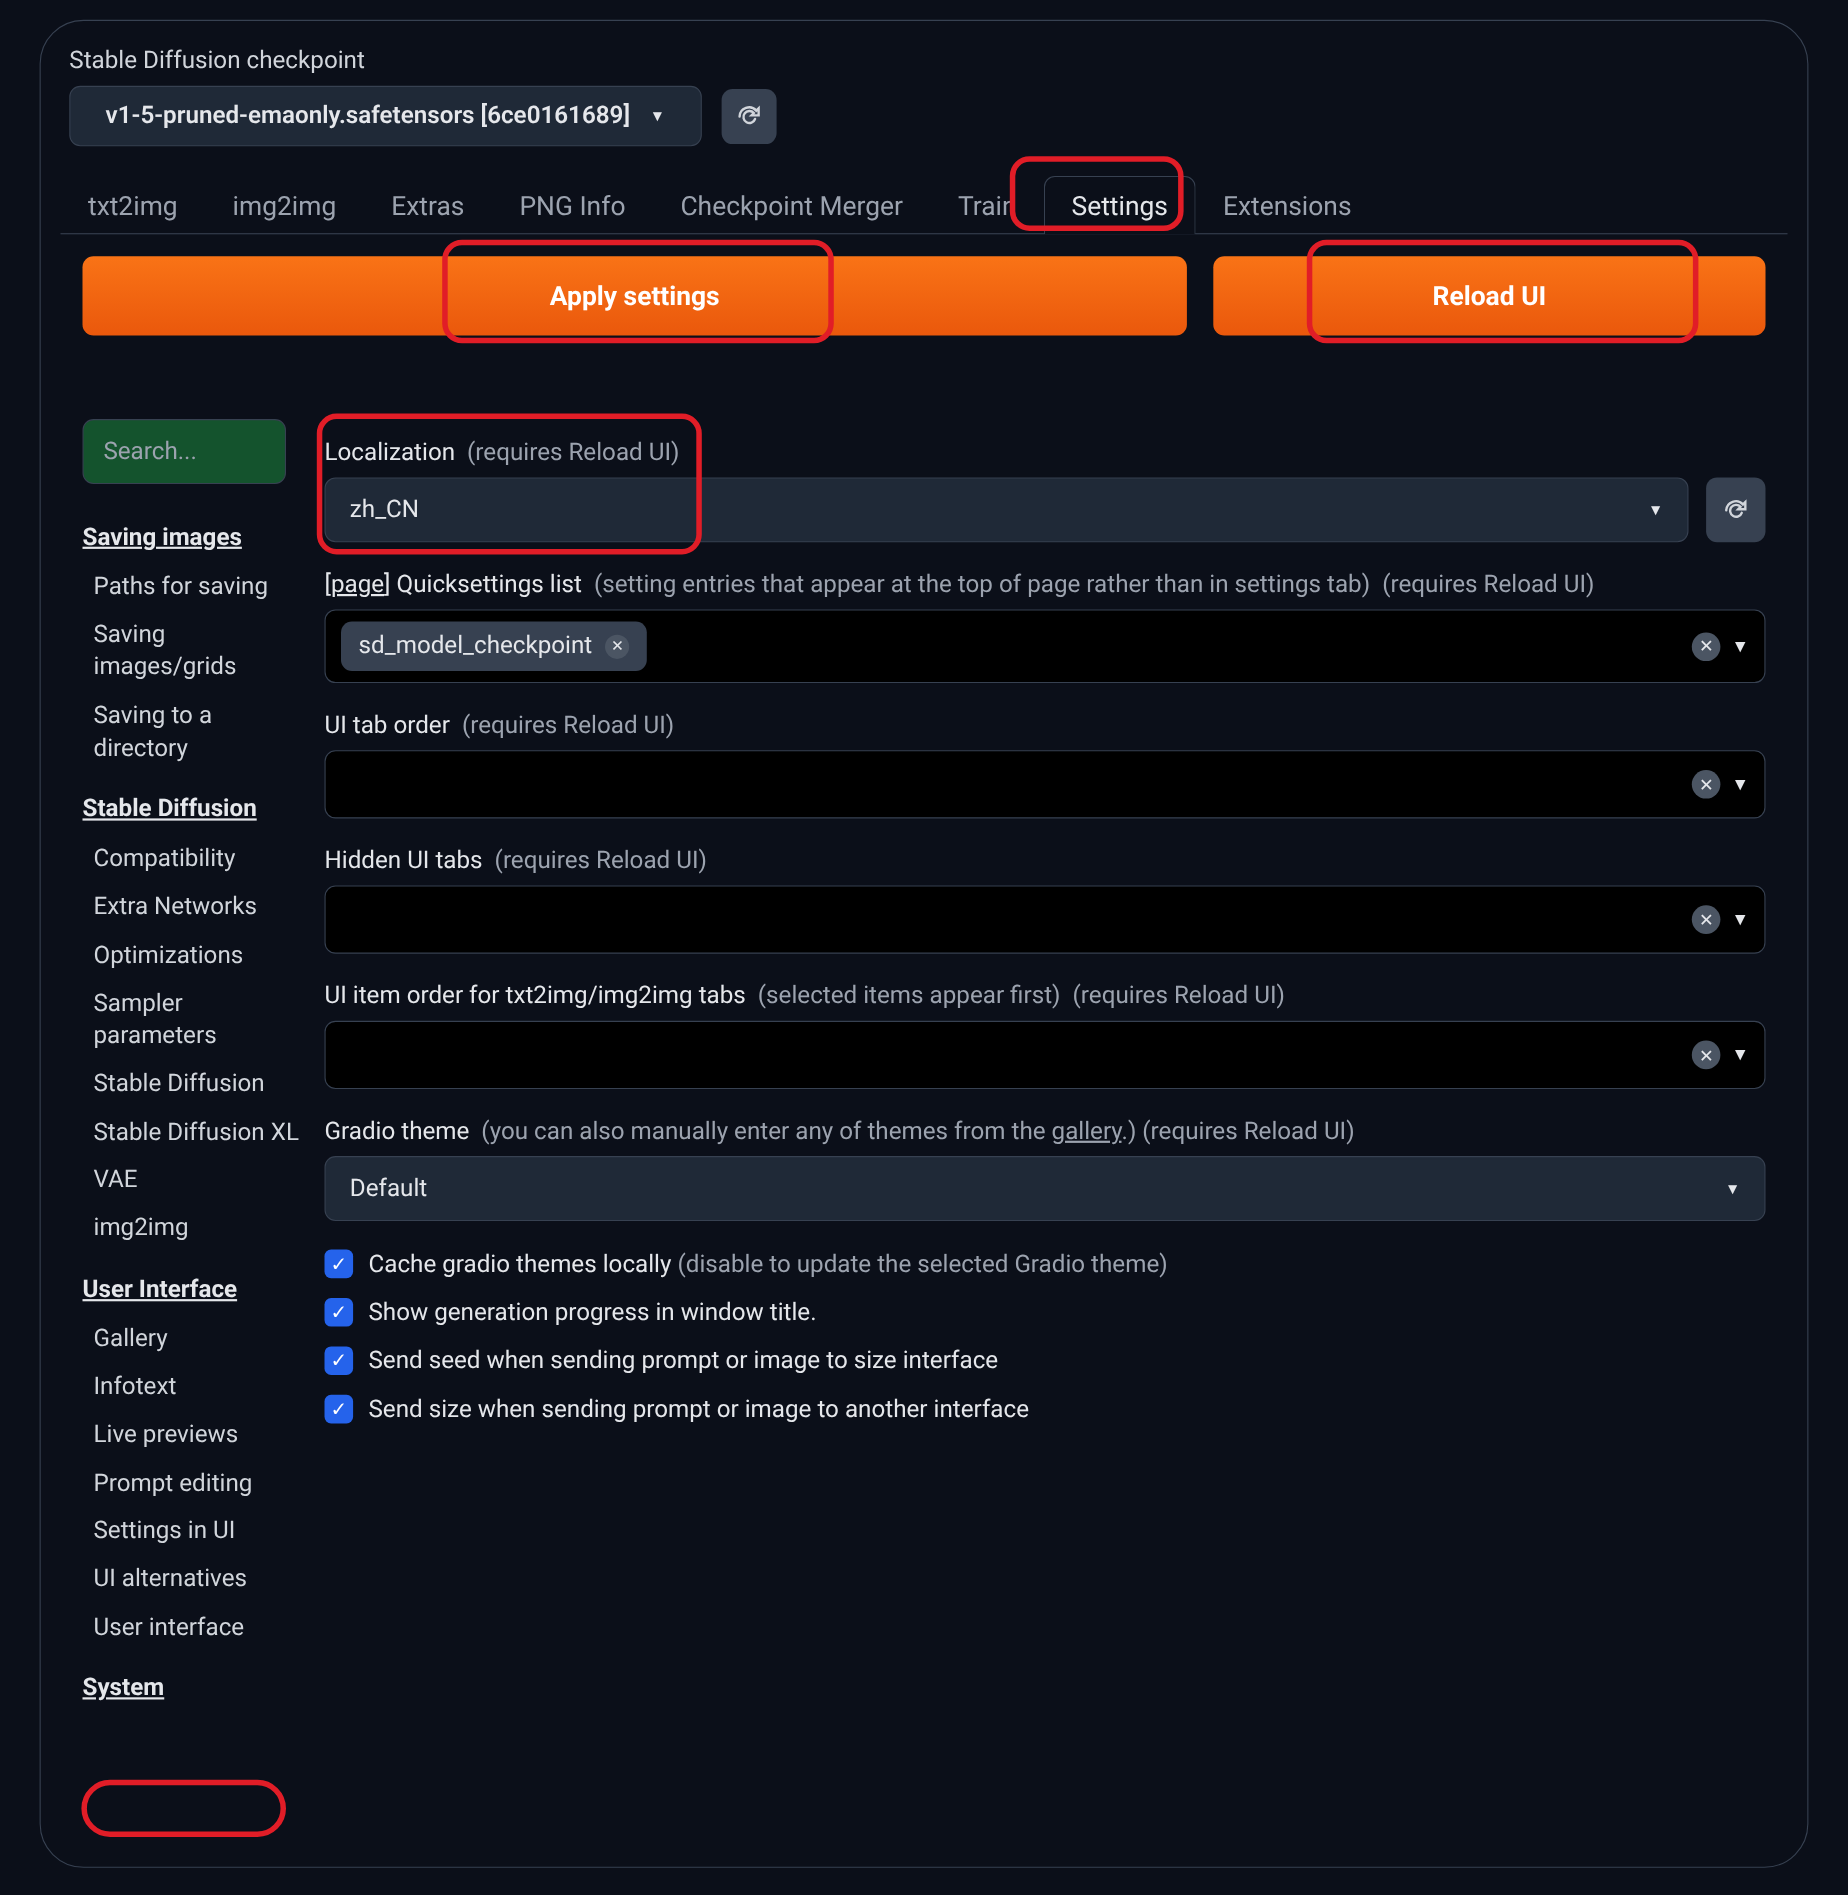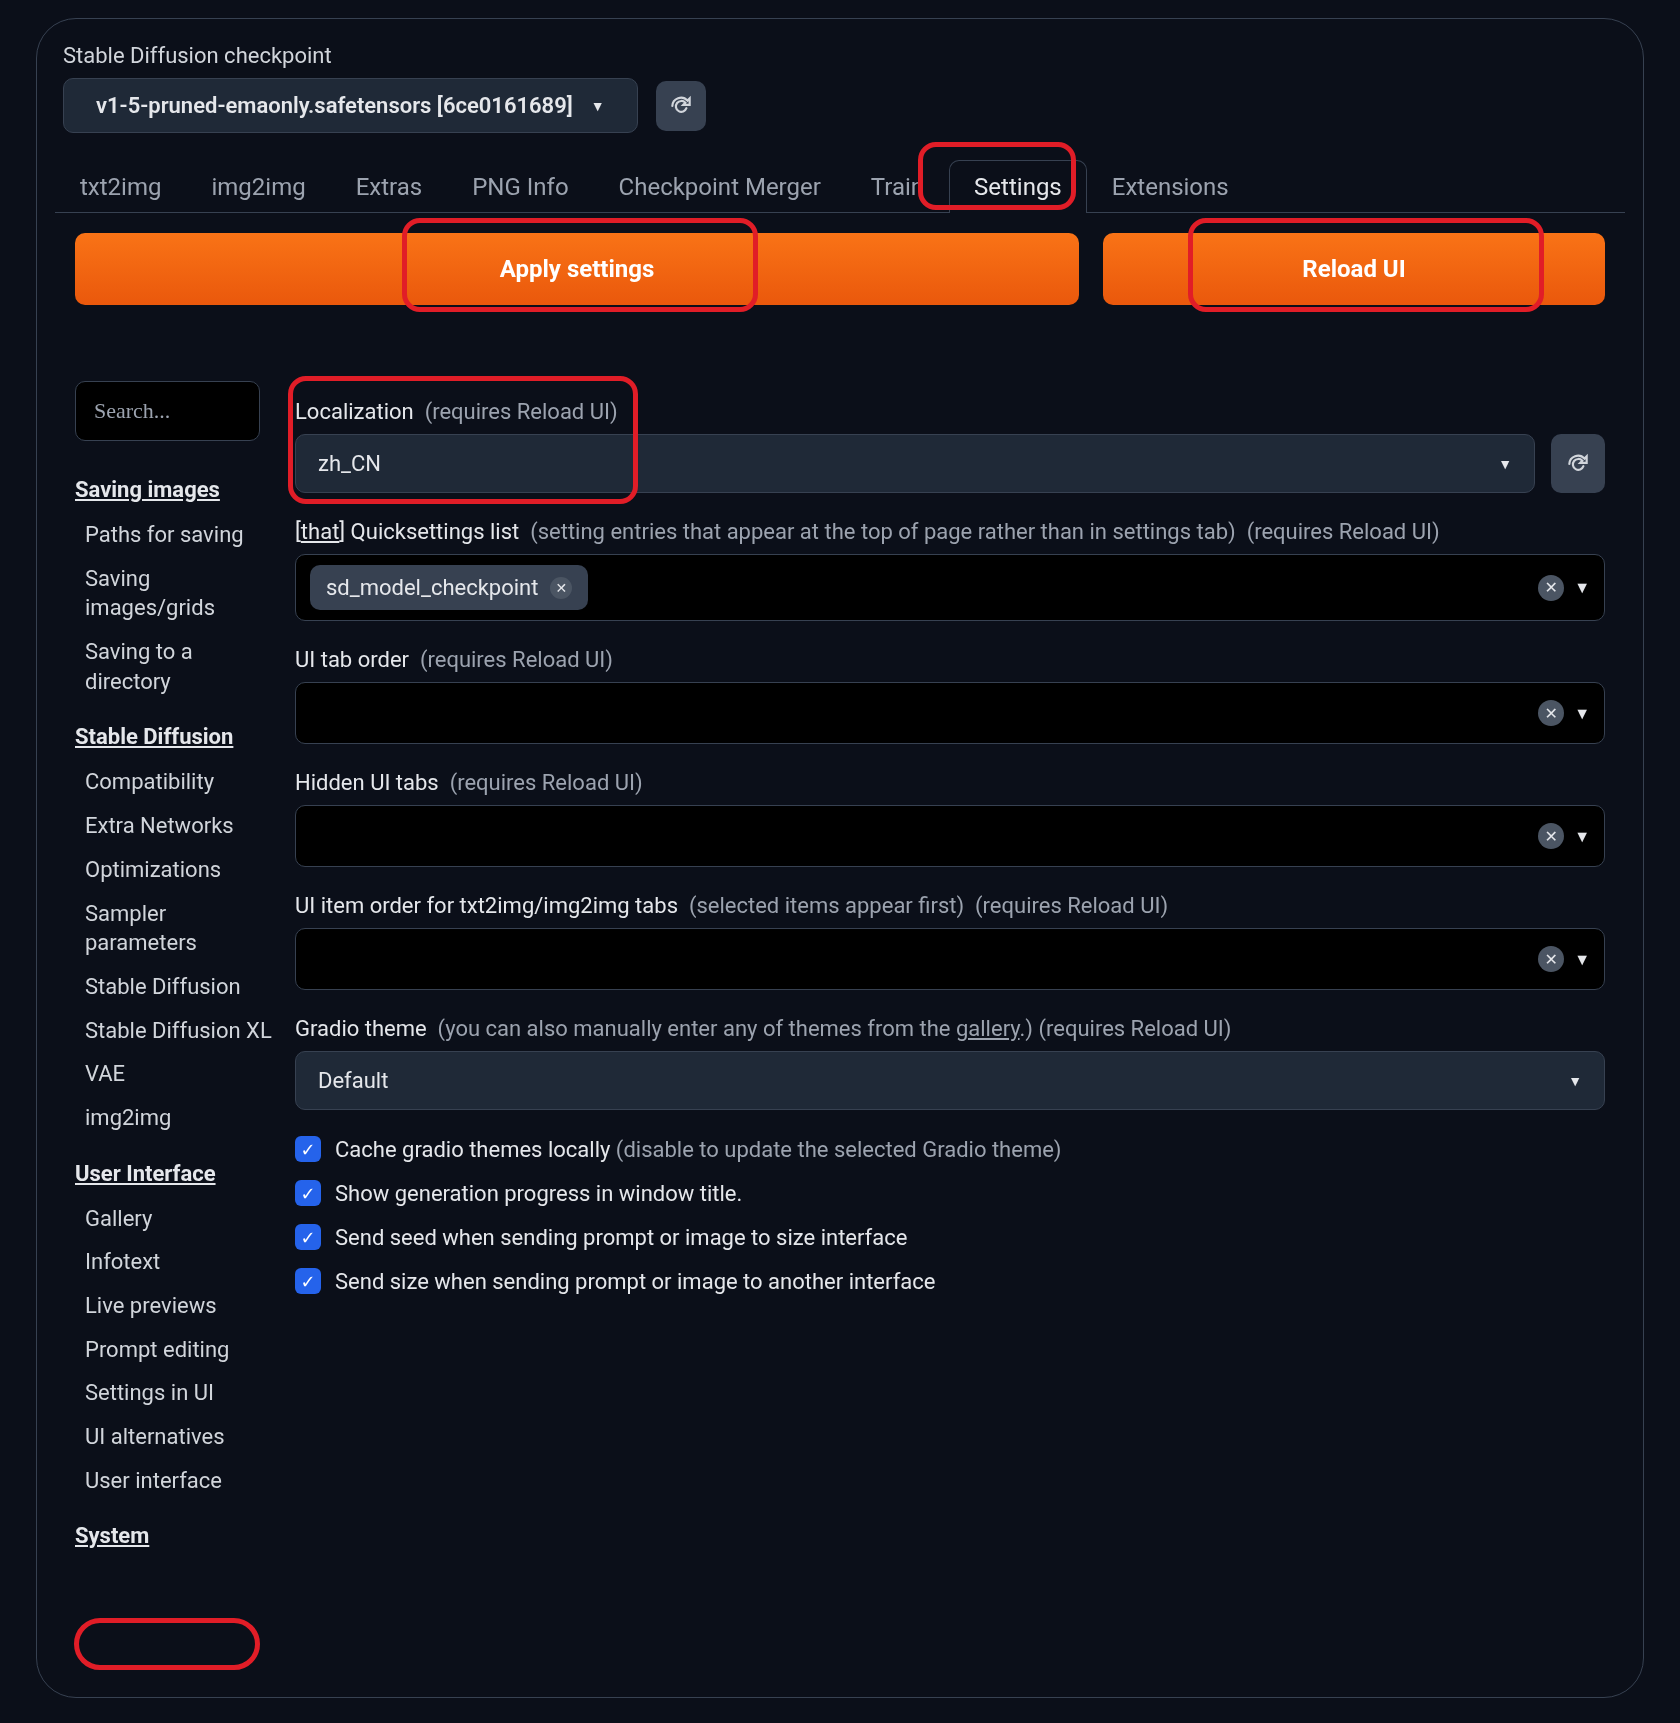--- a/index.html
+++ b/index.html
@@ -72,29 +72,28 @@
     font-weight: 700;
     font-size: 24px;
     padding: 22px 0;
     border-radius: 10px;
     text-align: center;
   }
   
   .content { display: flex; gap: 22px; padding: 56px 20px 0 20px; }
   .sidebar { width: 198px; flex-shrink: 0; }
   .search {
-    background: #000000;
+    background: #14532d;
     border: 1px solid #374151;
     border-radius: 10px;
     padding: 16px 18px;
     color: #9ca3af;
     font-size: 22px;
     margin-bottom: 36px;
     width: 185px;
-    font-family: Liberation Serif, serif;
   }
   .side-heading {
     color: #e5e7eb;
     font-weight: 700;
     font-size: 22px;
     text-decoration: underline;
     margin: 0 0 18px 0;
   }
   .side-item {
     color: #d1d5db;
@@ -252,21 +251,21 @@
           <span class="caret">▼</span>
         </div>
         <div class="refresh-btn" style="width:54px;height:auto">
           <svg viewBox="0 0 24 24">
               <path fill="none" stroke="#d1d5db" stroke-width="2" d="M4 12a8 8 0 0 1 14-5l2-2v6h-6l2-2a5 5 0 1 0 1 5" stroke-linecap="round"></path>
             </svg>
         </div>
       </div>
 
       <div class="field-label">
-        <span>[</span><span class="link">that</span><span>] Quicksettings list</span>
+        <span>[</span><span class="link">page</span><span>] Quicksettings list</span>
         &nbsp;<span class="hint">(setting entries that appear at the top of page rather than in settings tab)</span>
         &nbsp;<span class="hint">(requires Reload UI)</span>
       </div>
       <div class="row">
         <div class="tag-input">
           <div class="tag">
             <span>sd_model_checkpoint</span>
             <span class="x">✕</span>
           </div>
           <div class="right-ctrl">

